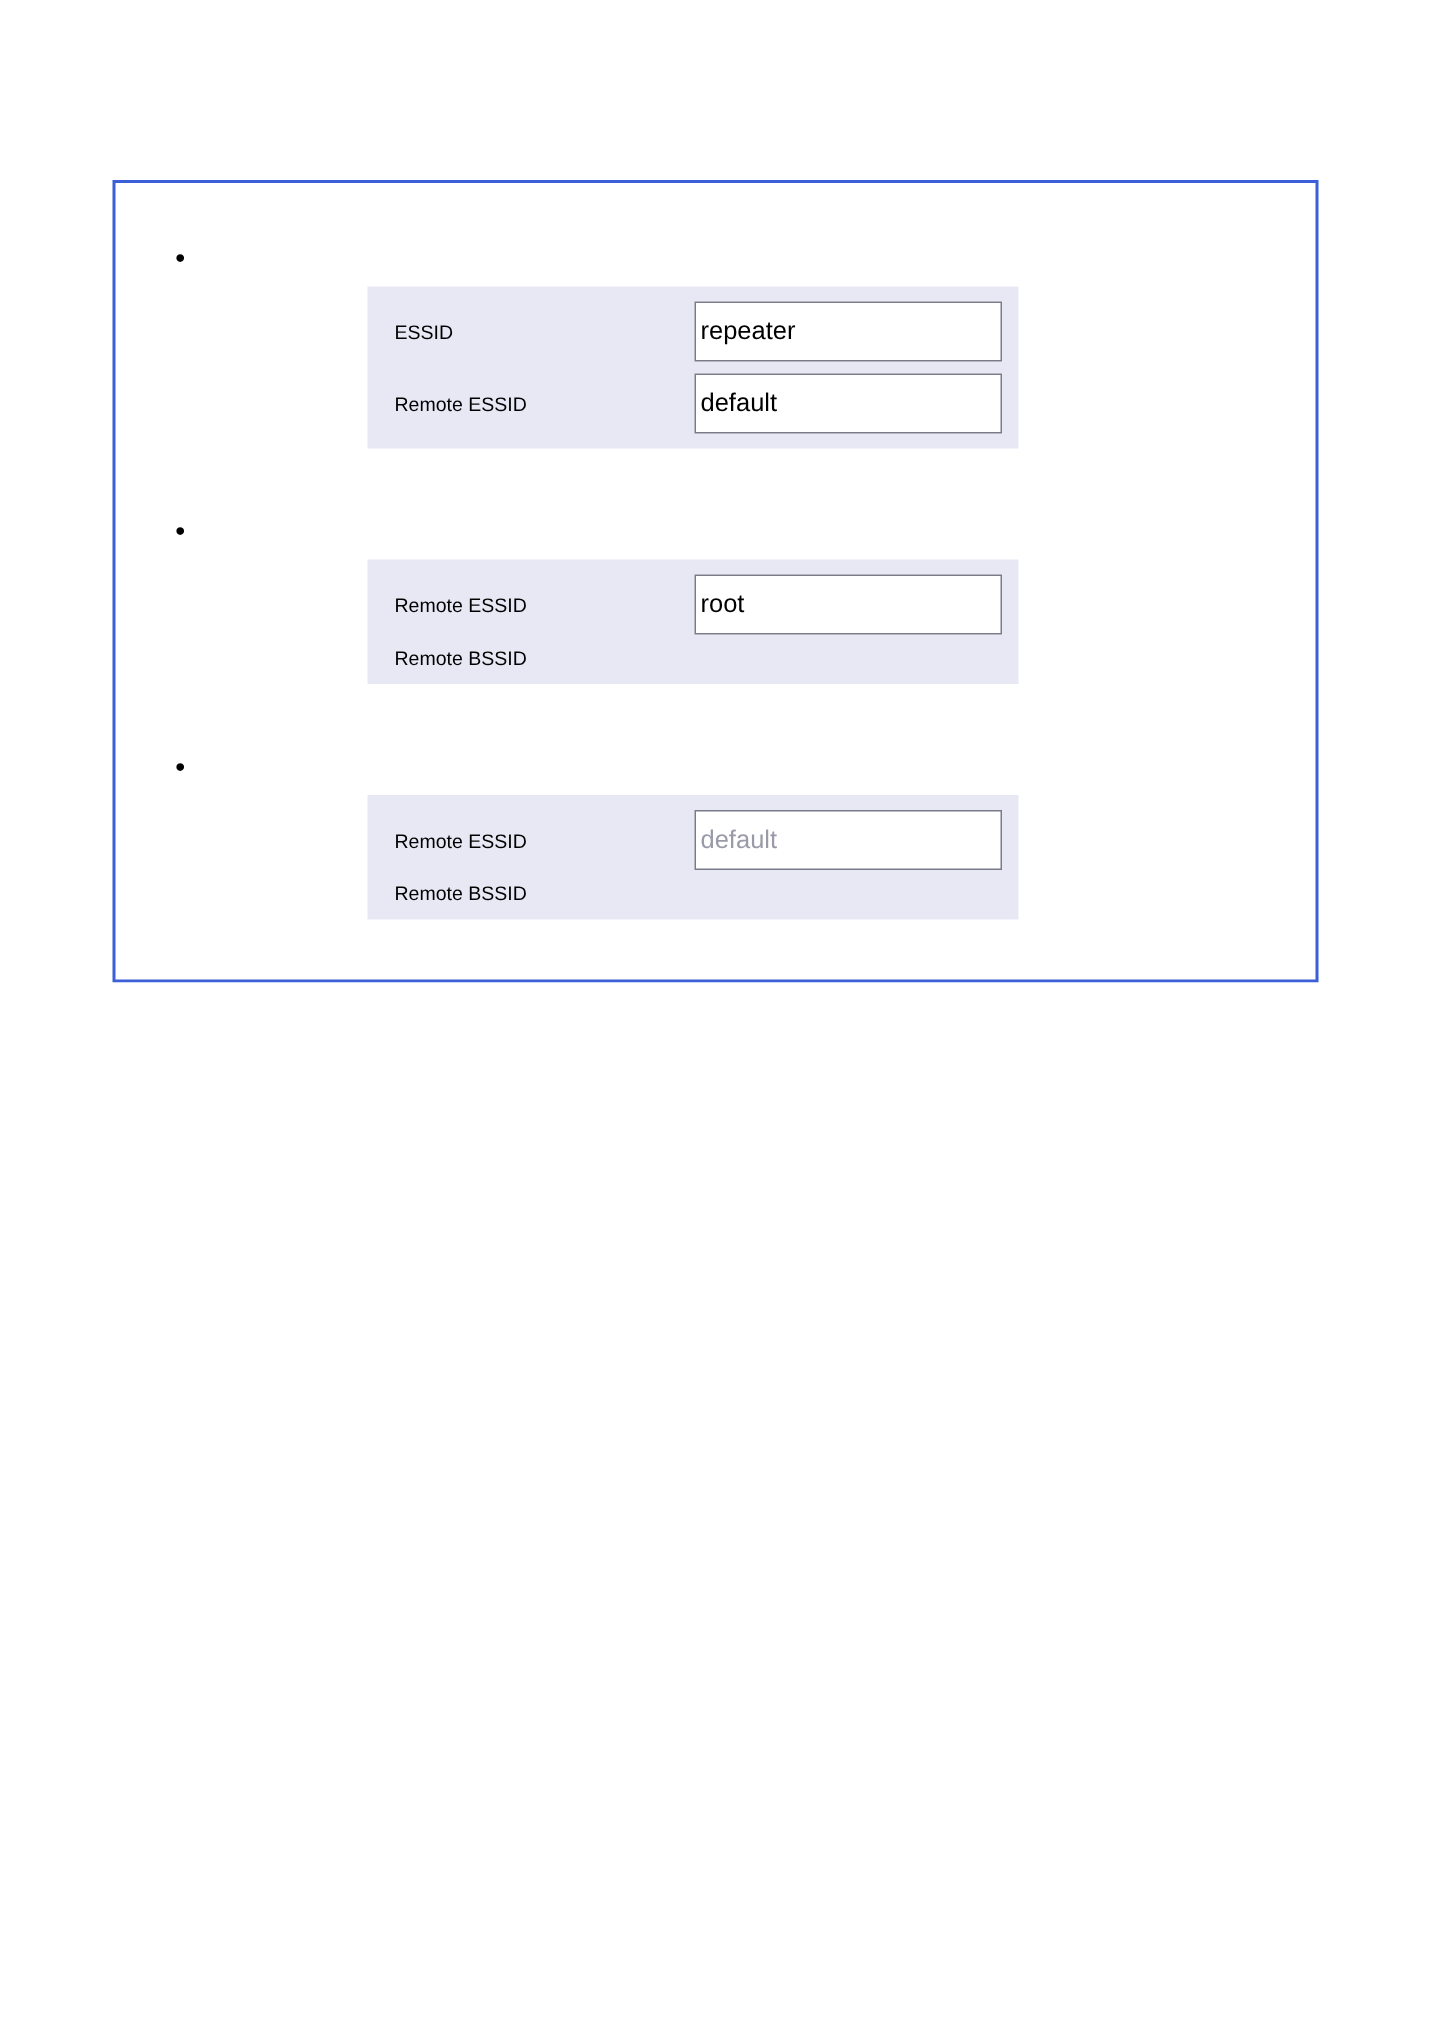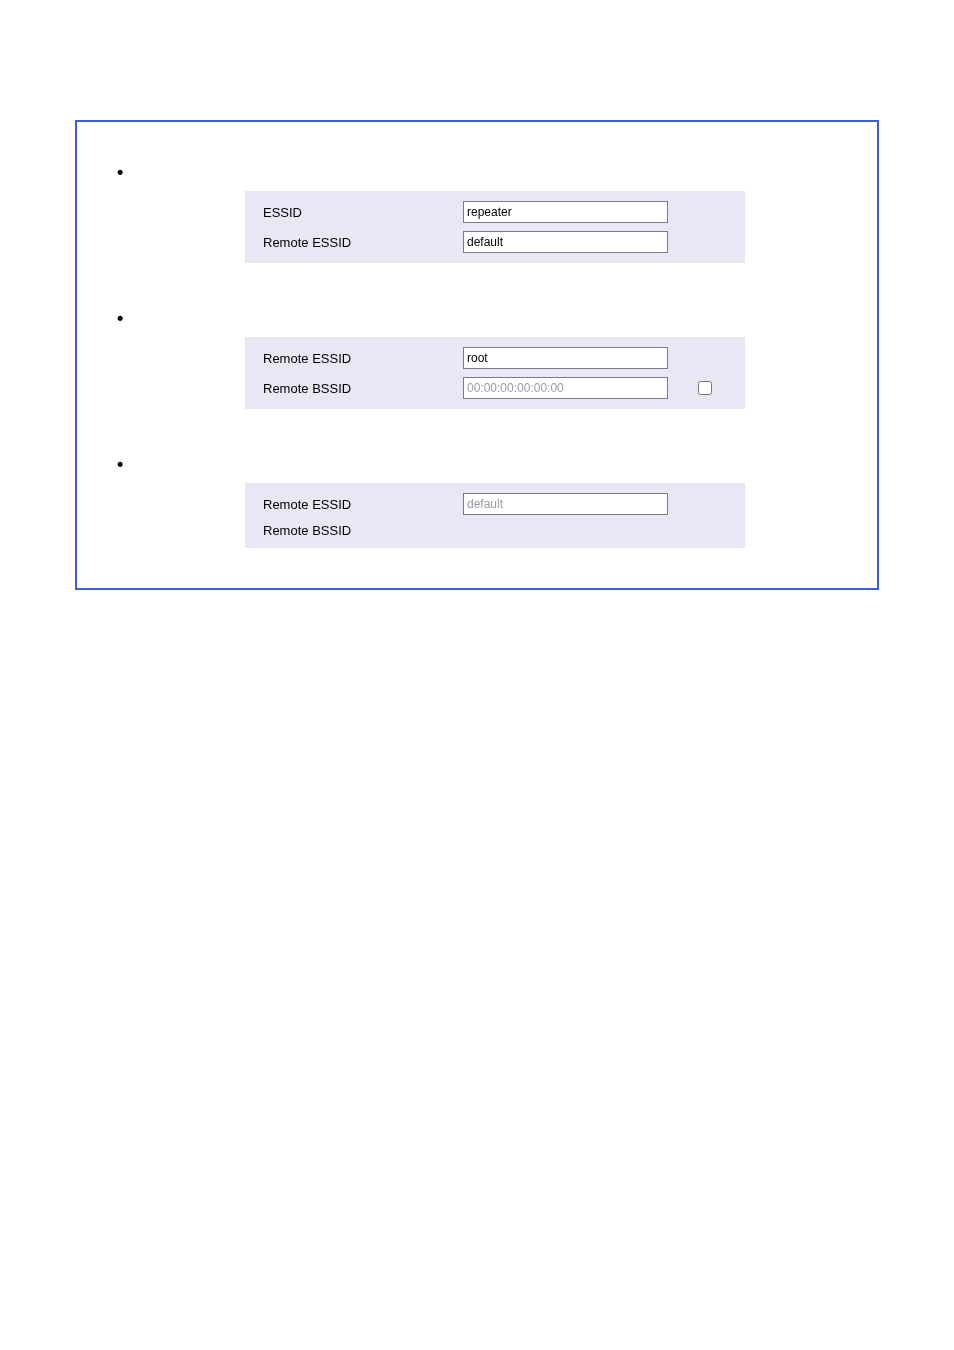--- a/index.html
+++ b/index.html
@@ -33,44 +33,44 @@
     .bullet-line::before {
       content: "•";
       font-size: 18px;
       margin-right: 8px;
       vertical-align: middle;
     }
     .field-table {
       background: #e8e8f5;
       margin-left: 148px;
       padding: 6px 8px 6px 18px;
-      width: 500px;
+      width: 434px;
     }
     .field-row {
       display: flex;
       align-items: center;
       padding: 4px 0;
     }
     .field-label {
       flex: 0 0 200px;
       color: #000;
       font-size: 13px;
     }
     .field-control {
       flex: 1;
       display: flex;
       align-items: center;
       gap: 12px;
     }
     .text-input {
       width: 205px;
       height: 22px;
-      padding: 1px 3px;
+      padding: 19px 3px;
       font-family: Verdana, Geneva, sans-serif;
-      font-size: 12px;
+      font-size: 17px;
       border: 1px solid #7a7a8a;
       background: #fff;
       color: #000;
     }
     .text-input:disabled,
     .text-input.disabled {
       color: #9a9aa8;
       background: #fff;
     }
     .checkbox {
@@ -106,24 +106,20 @@
     <div class="bullet-line"></div>
     <div class="field-table">
       <div class="field-row">
         <div class="field-label">Remote ESSID</div>
         <div class="field-control">
           <input type="text" class="text-input" value="root" style="">
         </div>
       </div>
       <div class="field-row">
         <div class="field-label">Remote BSSID</div>
-        <div class="field-control">
-          <input type="text" class="text-input disabled" disabled="" value="00:00:00:00:00:00" style="">
-          <input type="checkbox" class="checkbox" style="">
-        </div>
       </div>
     </div>
   </div>
 
   <div class="section">
     <div class="bullet-line"></div>
     <div class="field-table">
       <div class="field-row">
         <div class="field-label">Remote ESSID</div>
         <div class="field-control">

